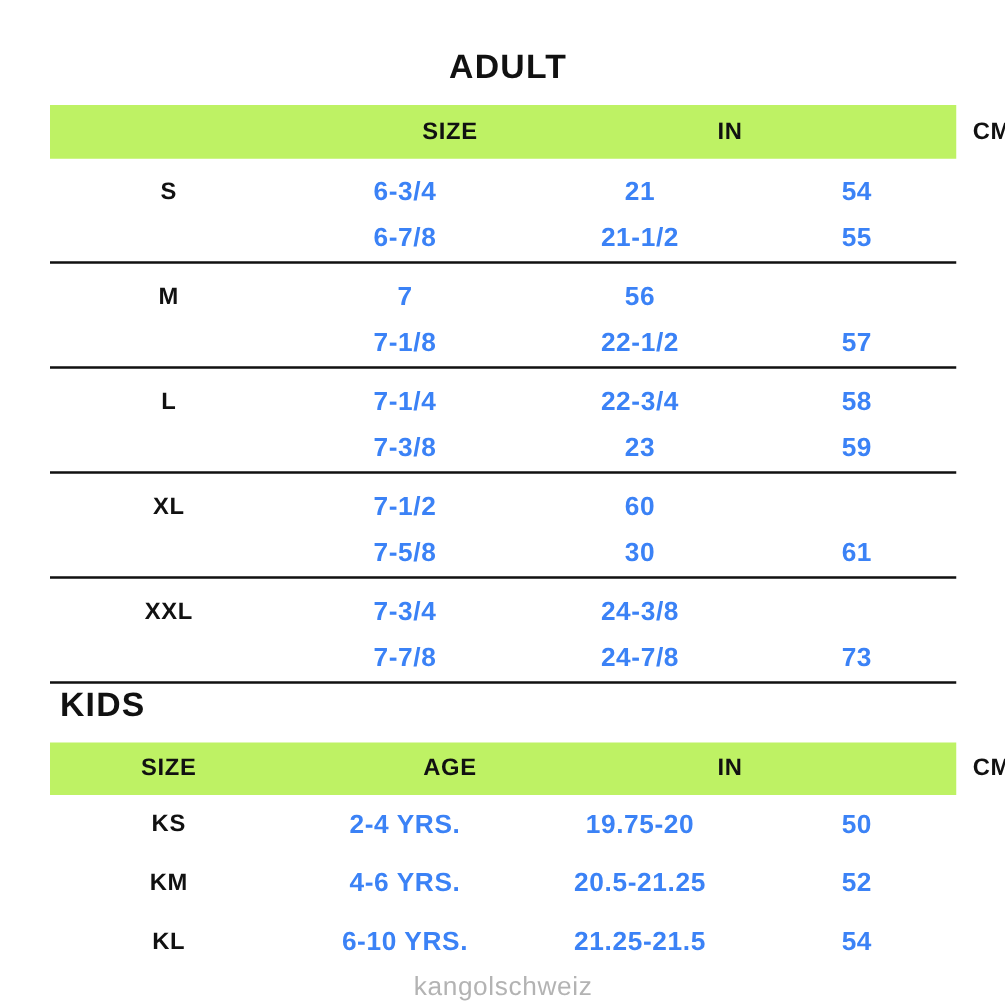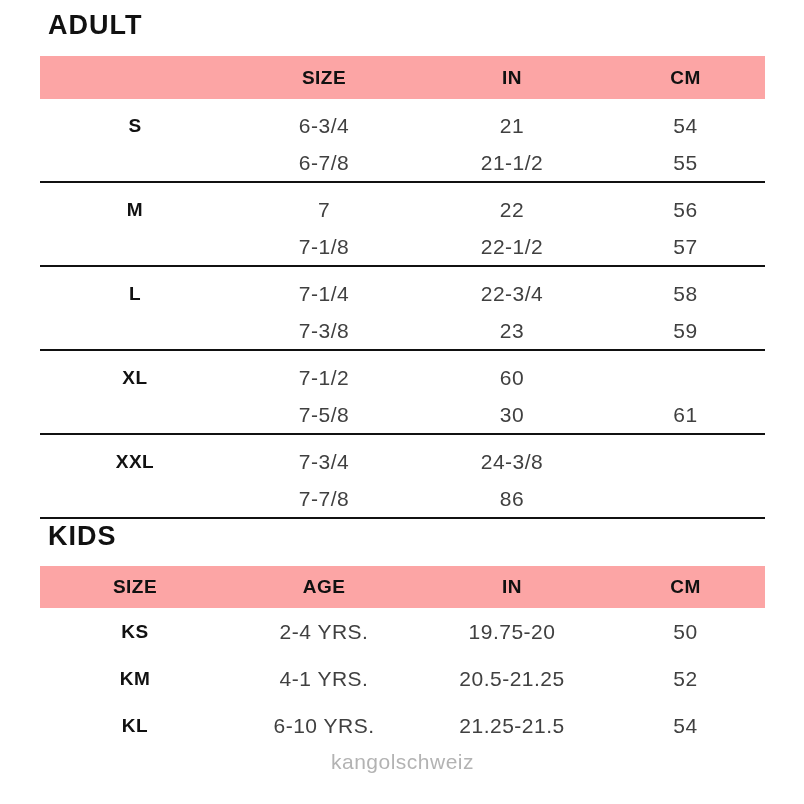--- a/index.html
+++ b/index.html
@@ -13,32 +13,33 @@
   .page { width: 804px; height: 804px; padding: 0 39px 0 40px; }
 
   .section-title {
     font-size: 27px;
     font-weight: bold;
     letter-spacing: 1px;
     color: #111111;
     line-height: 30px;
     margin-left: 8px;
   }
-  .adult-title { padding-top: 10px; }
+  .adult-title { padding-top: 38px; text-align: center; }
   .kids-title  { margin-top: 2px; }
 
   .size-table { width: 725px; }
   .adult-table { margin-top: 16px; }
   .kids-table  { margin-top: 15px; }
 
   .thead {
     display: grid;
     grid-template-columns: 190px 188px 188px 159px;
-    background: #fca5a5;
+    background: #bef264;
     align-items: center;
+    gap: 36px;
   }
   .adult-table .thead { height: 43px; }
   .kids-table  .thead { height: 42px; }
   .th {
     font-size: 19px;
     font-weight: bold;
     letter-spacing: 0.5px;
     text-align: center;
     color: #111111;
   }
@@ -55,23 +56,23 @@
   }
   .krow {
     display: grid;
     grid-template-columns: 190px 188px 188px 159px;
     height: 47px;
     align-items: center;
   }
   .cell {
     text-align: center;
     font-size: 21px;
-    font-weight: 400;
-    letter-spacing: 0.5px;
-    color: #404040;
+    font-weight: 700;
+    letter-spacing: 0.5px;
+    color: #3b82f6;
   }
   .cell.label {
     font-size: 19px;
     font-weight: bold;
     letter-spacing: 0.5px;
     color: #111111;
   }
 
   .watermark {
     text-align: center;
@@ -109,21 +110,20 @@
         <div class="cell">6-7/8</div>
         <div class="cell">21-1/2</div>
         <div class="cell">55</div>
       </div>
     </div>
 
     <div class="group">
       <div class="row">
         <div class="cell label">M</div>
         <div class="cell">7</div>
-        <div class="cell">22</div>
         <div class="cell">56</div>
       </div>
       <div class="row">
         <div class="cell label"></div>
         <div class="cell">7-1/8</div>
         <div class="cell">22-1/2</div>
         <div class="cell">57</div>
       </div>
     </div>
 
@@ -158,21 +158,22 @@
 
     <div class="group">
       <div class="row">
         <div class="cell label">XXL</div>
         <div class="cell">7-3/4</div>
         <div class="cell">24-3/8</div>
       </div>
       <div class="row">
         <div class="cell label"></div>
         <div class="cell">7-7/8</div>
-        <div class="cell">86</div>
+        <div class="cell">24-7/8</div>
+        <div class="cell">73</div>
       </div>
     </div>
   </div>
 
   <div class="section-title kids-title">KIDS</div>
 
   <div class="size-table kids-table">
     <div class="thead">
       <div class="th">SIZE</div>
       <div class="th">AGE</div>
@@ -181,21 +182,21 @@
     </div>
 
     <div class="krow">
       <div class="cell label">KS</div>
       <div class="cell">2-4 YRS.</div>
       <div class="cell">19.75-20</div>
       <div class="cell">50</div>
     </div>
     <div class="krow">
       <div class="cell label">KM</div>
-      <div class="cell">4-1 YRS.</div>
+      <div class="cell">4-6 YRS.</div>
       <div class="cell">20.5-21.25</div>
       <div class="cell">52</div>
     </div>
     <div class="krow">
       <div class="cell label">KL</div>
       <div class="cell">6-10 YRS.</div>
       <div class="cell">21.25-21.5</div>
       <div class="cell">54</div>
     </div>
   </div>

